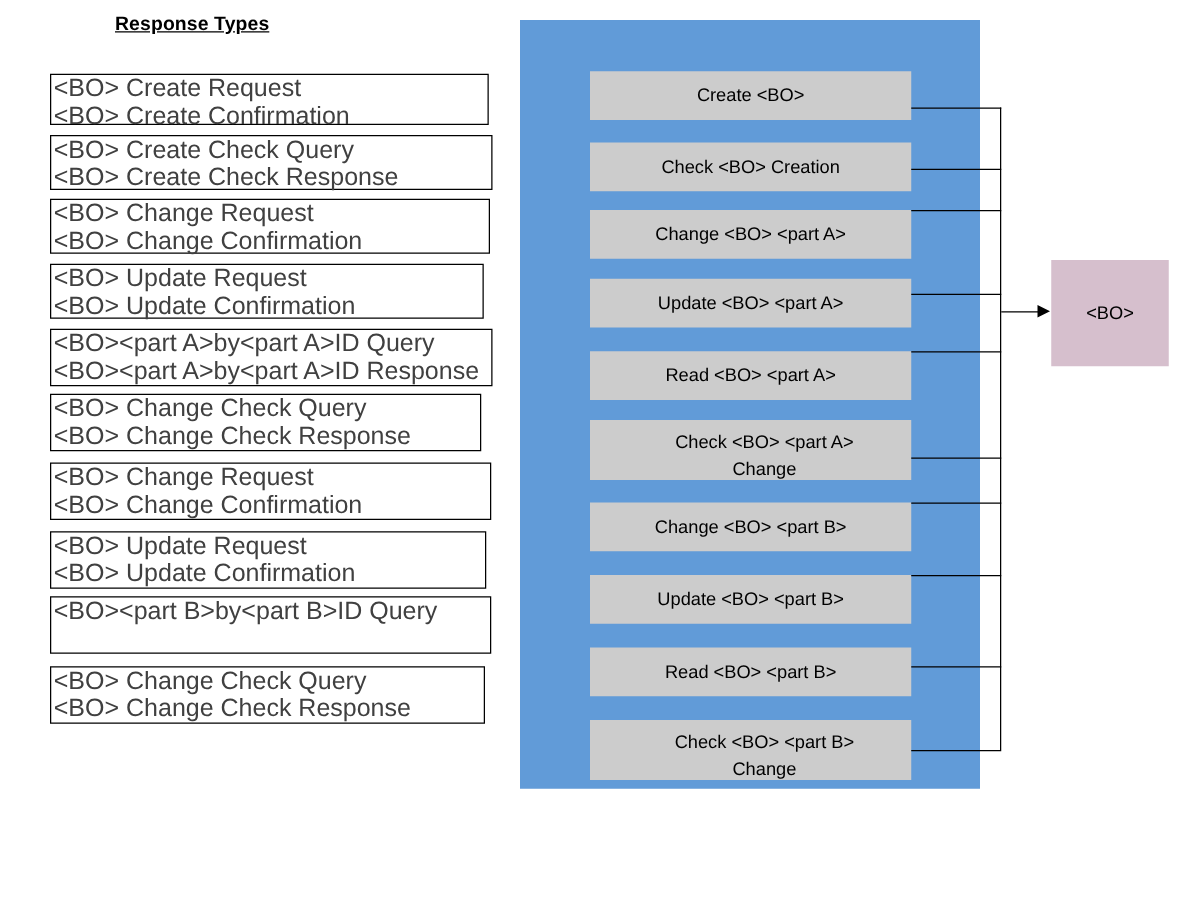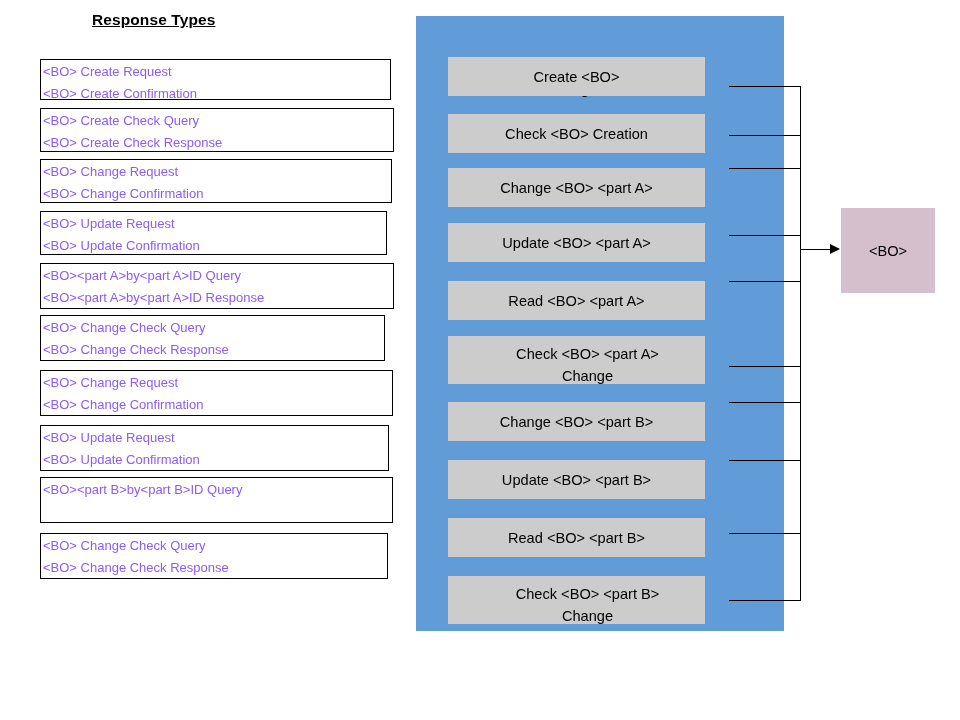--- a/index.html
+++ b/index.html
@@ -35,23 +35,23 @@
   }
   .msg-box {
     position: absolute;
     left: 40px;
     box-sizing: border-box;
     border: 1px solid #000000;
     background: #ffffff;
     padding: 1px 0 0 2px;
   }
   .msg-line {
-    font-size: 13px;
+    font-size: 20px;
     line-height: 21.5px;
-    color: #8b5cf6;
+    color: #404040;
     white-space: nowrap;
   }
 
   
   #blue-panel {
     position: absolute;
     left: 416px;
     top: 16px;
     width: 368px;
     height: 615px;
@@ -63,21 +63,21 @@
     top: 28px;
     width: 368px;
     text-align: center;
     font-size: 14.8px;
     color: #000000;
     white-space: nowrap;
     margin-top: 37px;
   }
   .op-box {
     position: absolute;
-    left: 448px;
+    left: 472px;
     width: 257px;
     box-sizing: border-box;
     background: #cccccc;
     color: #000000;
     font-size: 14.6px;
     line-height: 22px;
   }
   .op-box.center {
     text-align: center;
     display: flex;

